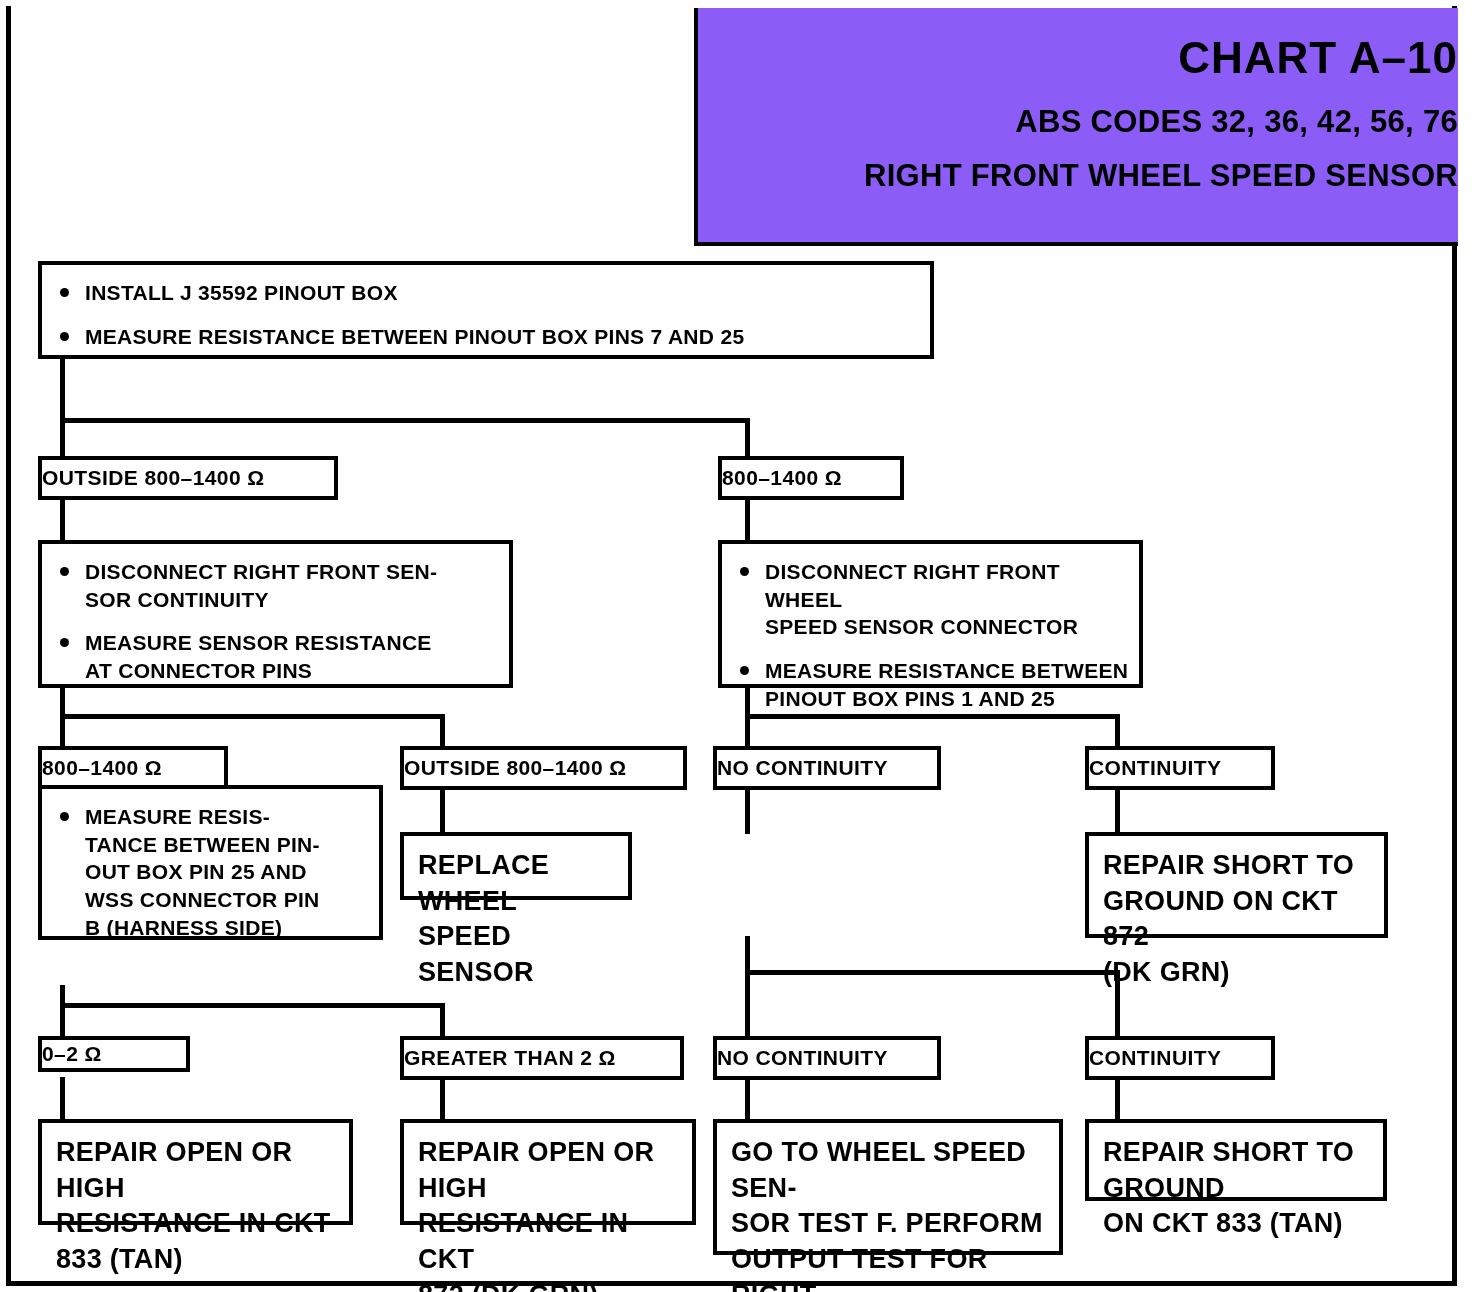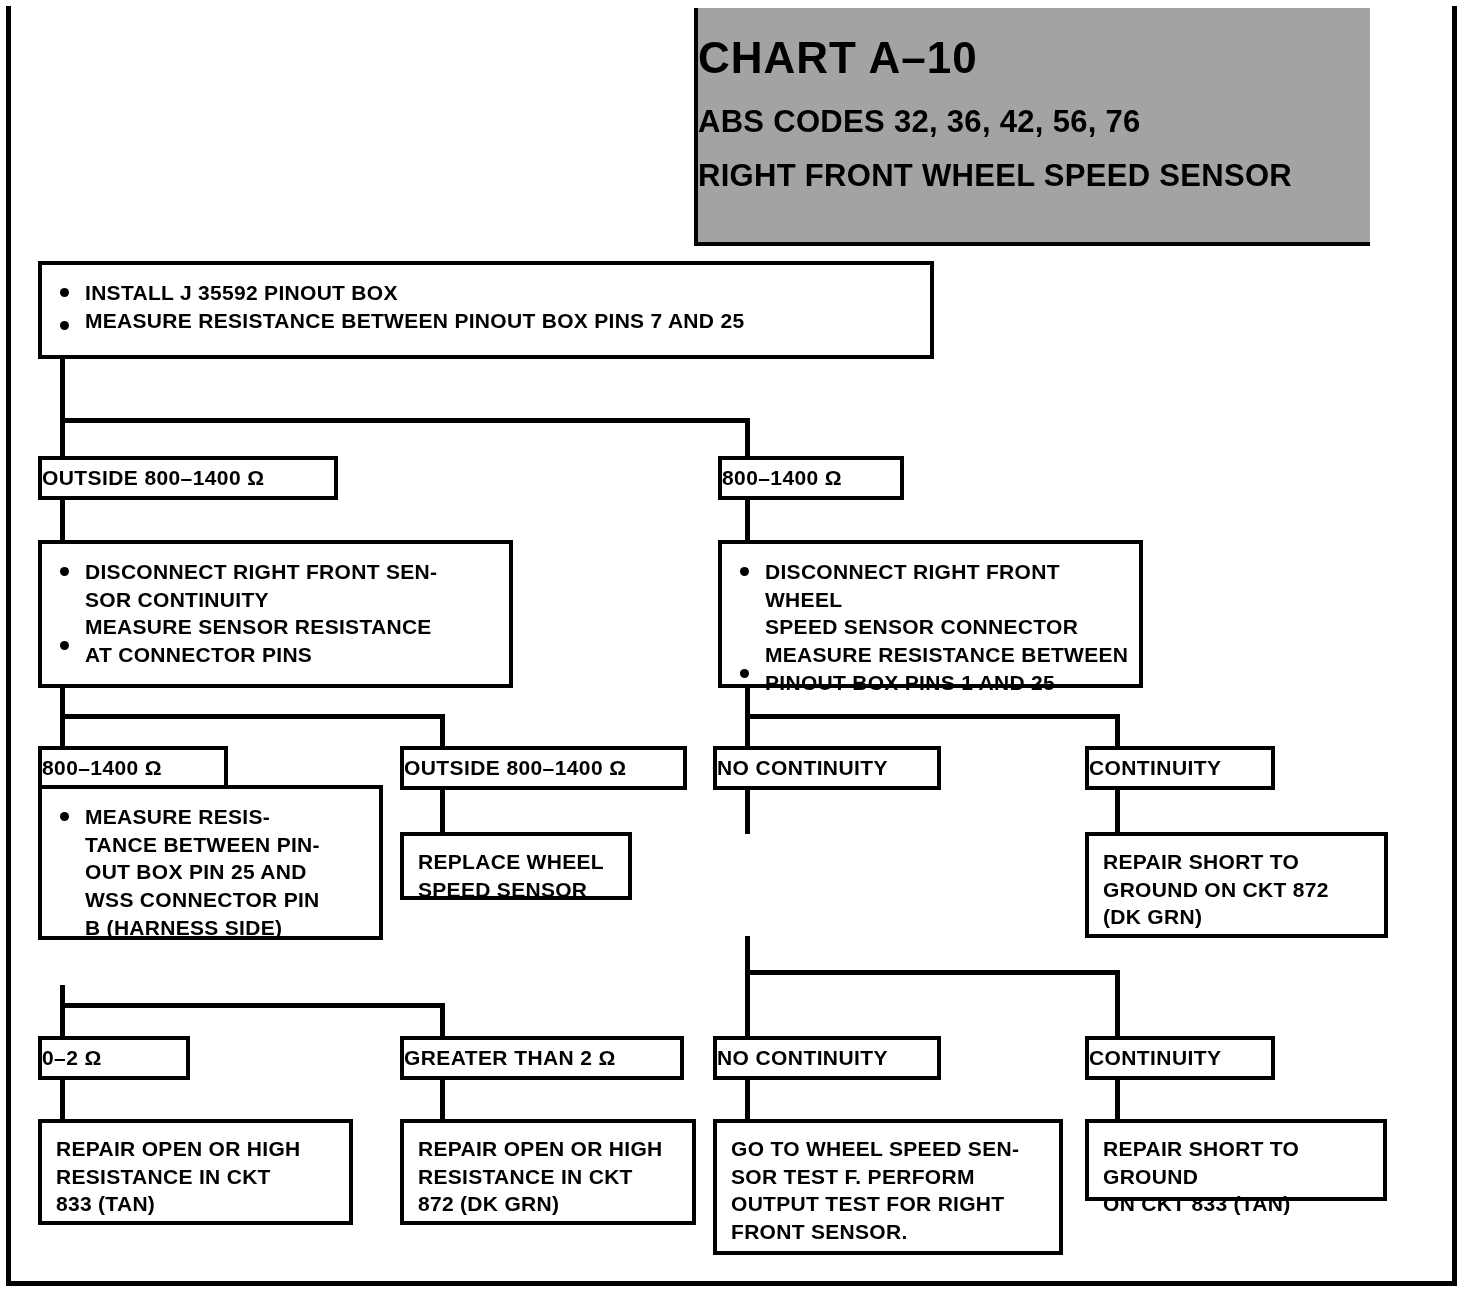--- a/index.html
+++ b/index.html
@@ -33,30 +33,30 @@
     left: 6px; top: 1281px;
     width: 1451px; height: 5px;
     background: #000;
   }
 
   
   .title-box {
     position: absolute;
     left: 694px;
     top: 8px;
-    width: 676px;
+    width: 764px;
     height: 238px;
     border: 4px solid #000;
     border-top: none;
     border-right: none;
     box-sizing: border-box;
-    background: #a3a3a3;
+    background: #8b5cf6;
     display: flex;
     flex-direction: column;
-    align-items: flex-start;
+    align-items: flex-end;
     justify-content: flex-start;
     padding-top: 26px;
   }
   .title-main {
     font-size: 44px;
     font-weight: bold;
     letter-spacing: 1px;
     color: #000;
     line-height: 1.1;
   }
@@ -86,41 +86,40 @@
   
   .dbox {
     display: flex;
     align-items: center;
     font-size: 21px;
     font-weight: bold;
     letter-spacing: 0.4px;
   }
   
   .tbox {
-    font-size: 21px;
+    font-size: 27px;
     font-weight: bold;
     letter-spacing: 0.3px;
     line-height: 1.32;
     padding: 12px 10px 2px 14px;
   }
   
   .bbox {
     font-size: 21px;
     font-weight: bold;
     letter-spacing: 0.3px;
     line-height: 1.32;
     padding: 14px 5px 10px 10px;
   }
   .bullet-row {
     display: flex;
     align-items: flex-start;
   }
   .bullet-row + .bullet-row {
-    margin-top: 0;
-    align-items: center;
+    margin-top: 16px;
   }
   .bullet-dot {
     flex: 0 0 auto;
     width: 9px;
     height: 9px;
     border-radius: 50%;
     background: #000;
     margin-top: 9px;
     margin-right: 16px;
     margin-left: 8px;
@@ -274,21 +273,21 @@
 SPEED SENSOR</div>
   </div>
 
 
   <div class="box tbox" style="left:1085px; top:832px; width:303px; height:106px;">
     <div class="txt-lines">REPAIR SHORT TO
 GROUND ON CKT 872
 (DK GRN)</div>
   </div>
 
-  <div class="box dbox" style="left:38px; top:1036px; width:152px; height:44px;">
+  <div class="box dbox" style="left:38px; top:1036px; width:152px; height:36px;">
     <span>0–2  Ω</span>
   </div>
 
   <div class="box dbox" style="left:400px; top:1036px; width:284px; height:44px;">
     <span>GREATER THAN 2  Ω</span>
   </div>
 
   <div class="box dbox" style="left:713px; top:1036px; width:228px; height:44px;">
     <span>NO CONTINUITY</span>
   </div>

